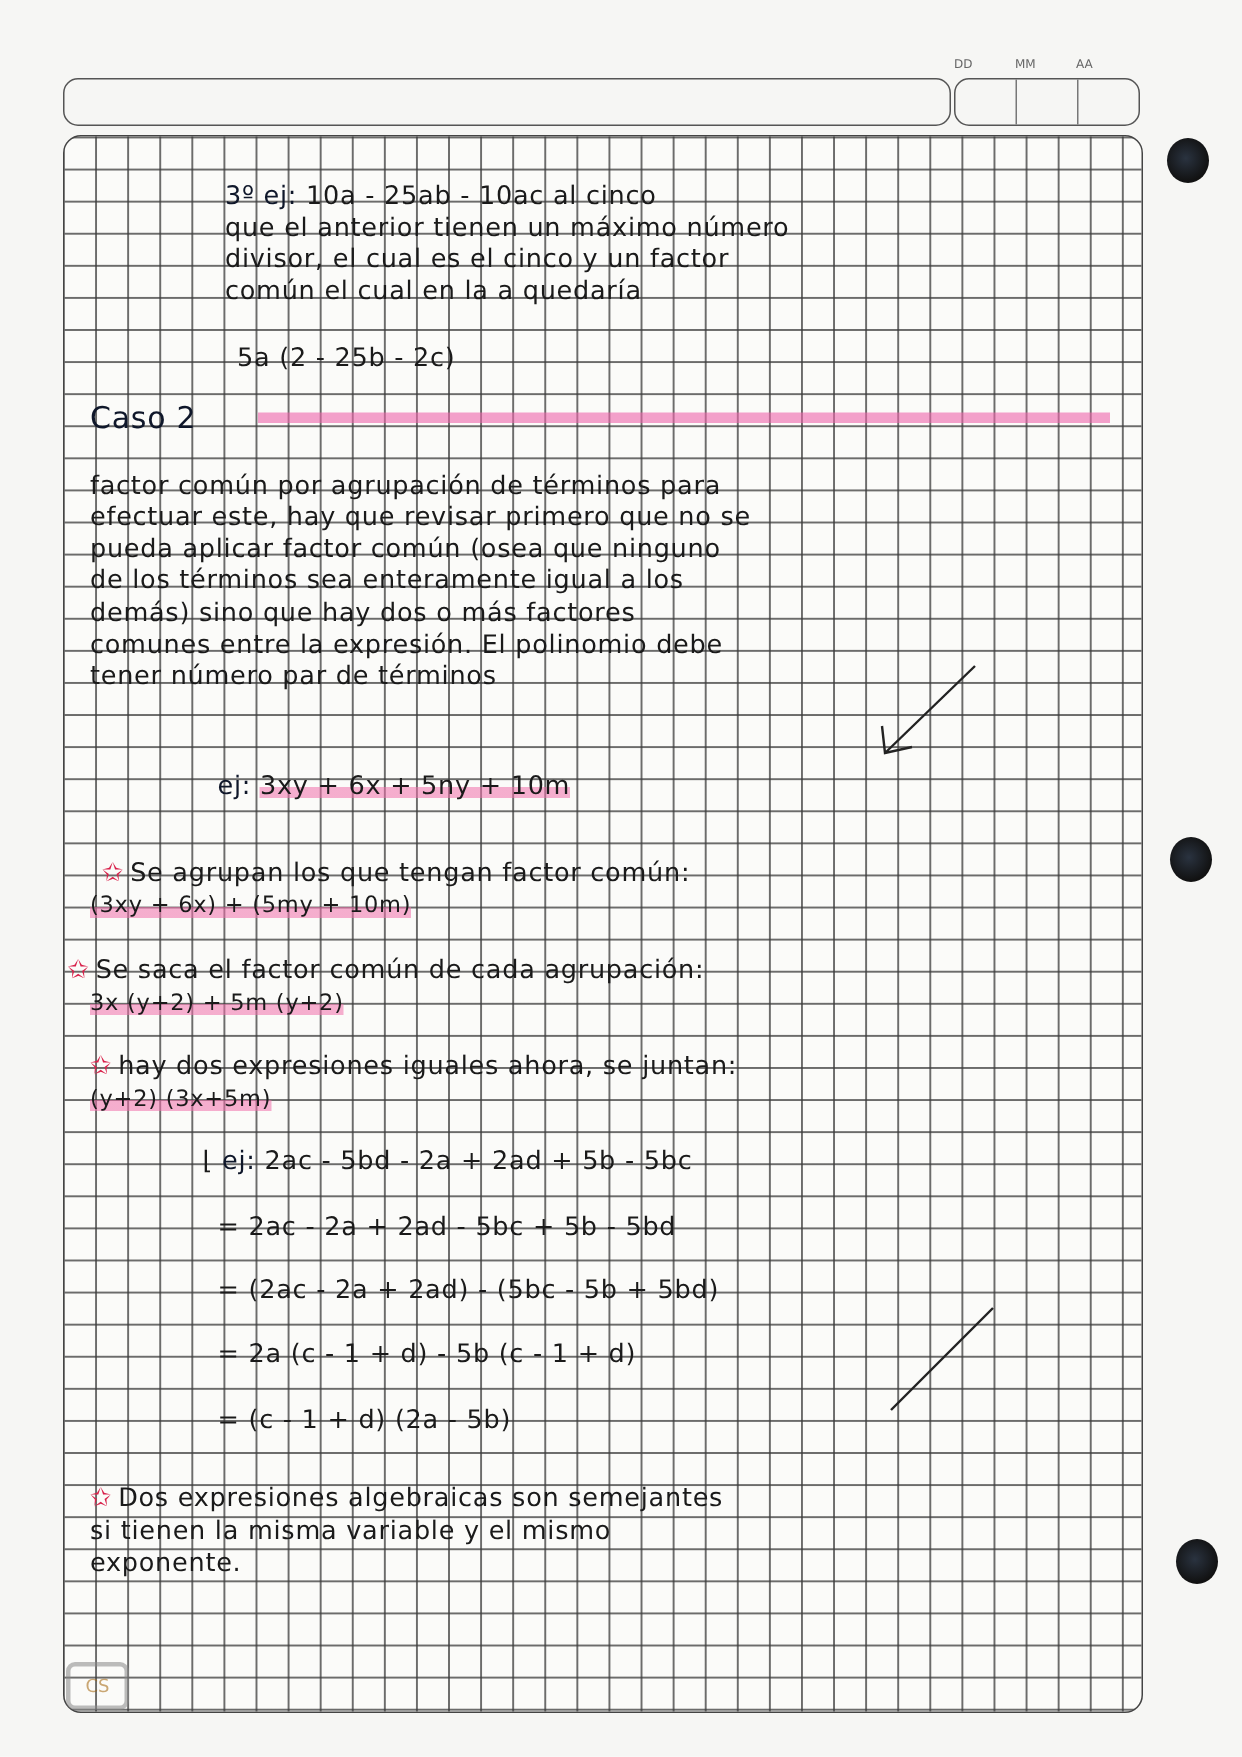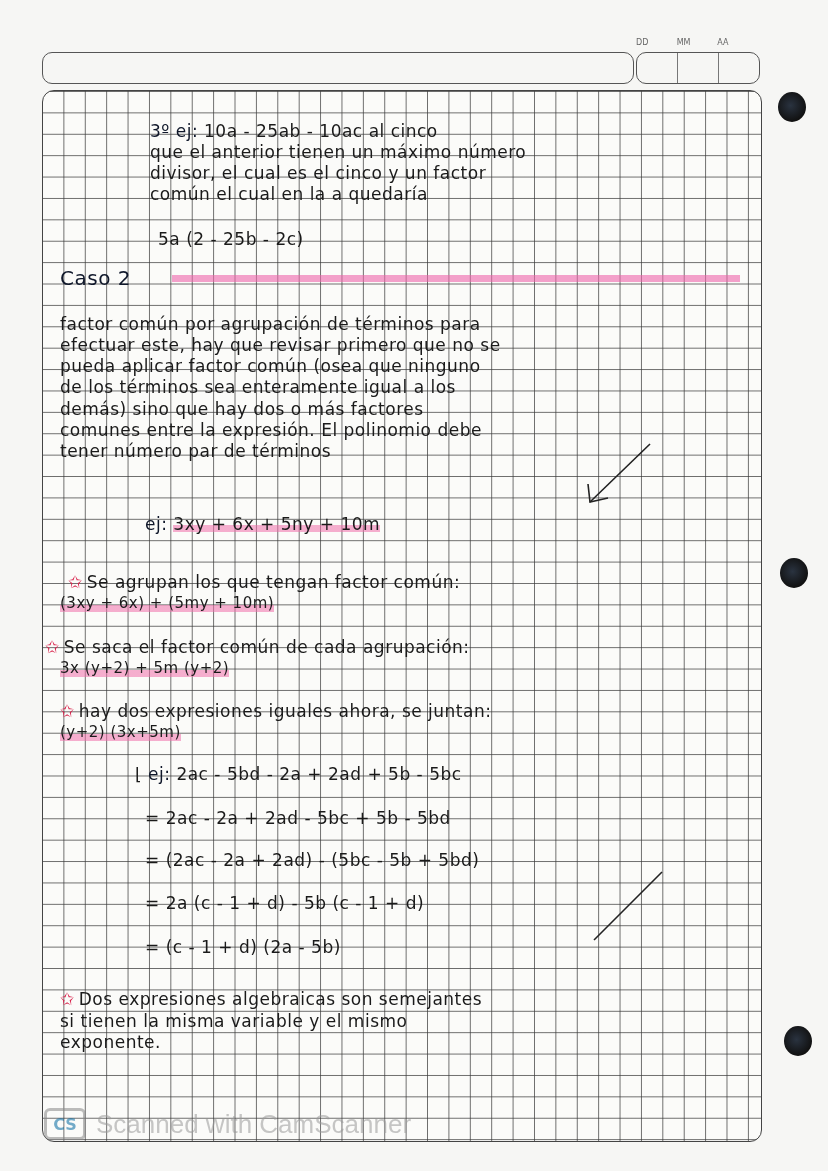--- a/index.html
+++ b/index.html
@@ -17,21 +17,21 @@
       linear-gradient(to bottom, rgba(60,60,60,0.75) 1px, transparent 1px);
     background-size:21.4px 21.4px;background-position:-1px 0;}
   .hole{position:absolute;width:28px;height:30px;border-radius:50%;background:radial-gradient(circle at 45% 45%,#2a3340 0%,#111 70%,#333 100%);}
   .hw{position:absolute;font-family:"DejaVu Sans",sans-serif;color:#1a1a1a;font-size:17px;letter-spacing:0.5px;white-space:nowrap;line-height:21px;}
   .pink{color:#0f172a;}
   .hl{background:linear-gradient(to bottom,transparent 55%,rgba(240,110,170,0.55) 55%,rgba(240,110,170,0.55) 90%,transparent 90%);}
   .caso-line{position:absolute;left:172px;top:275px;width:568px;height:7px;background:rgba(238,100,170,0.6);}
   .star{color:#d8204a;font-size:17px;margin-right:4px;}
   .arrow{position:absolute;}
   .watermark{position:absolute;left:44px;top:1108px;display:flex;align-items:center;opacity:0.55;}
-  .cs-badge{width:36px;height:26px;border:3px solid #888;border-radius:6px;color:#0369a1;font-weight:bold;font-size:16px;display:flex;align-items:center;justify-content:center;margin-right:10px;}
+  .cs-badge{width:36px;height:26px;border:3px solid #888;border-radius:6px;color:#a16207;font-weight:normal;font-size:12px;display:flex;align-items:center;justify-content:center;margin-right:10px;}
   .cs-text{font-size:26px;color:#999;font-family:"Liberation Sans",sans-serif;}
 </style>
 </head>
 <body>
 
 <div class="date-labels">
   <span>DD</span>
   <span>MM</span>
   <span>AA</span>
 </div>
@@ -108,14 +108,13 @@
 </svg>
 
 <div class="hw" style="left:60px;top:989px;">
   <span class="star">✩</span><span>Dos expresiones algebraicas son semejantes</span>
 </div>
 <div class="hw" style="left:60px;top:1011px;">si tienen la misma variable y el mismo</div>
 <div class="hw" style="left:60px;top:1032px;">exponente.</div>
 
 <div class="watermark">
   <div class="cs-badge">CS</div>
-  <div class="cs-text">Scanned with CamScanner</div>
 </div>
 
 </body></html>

